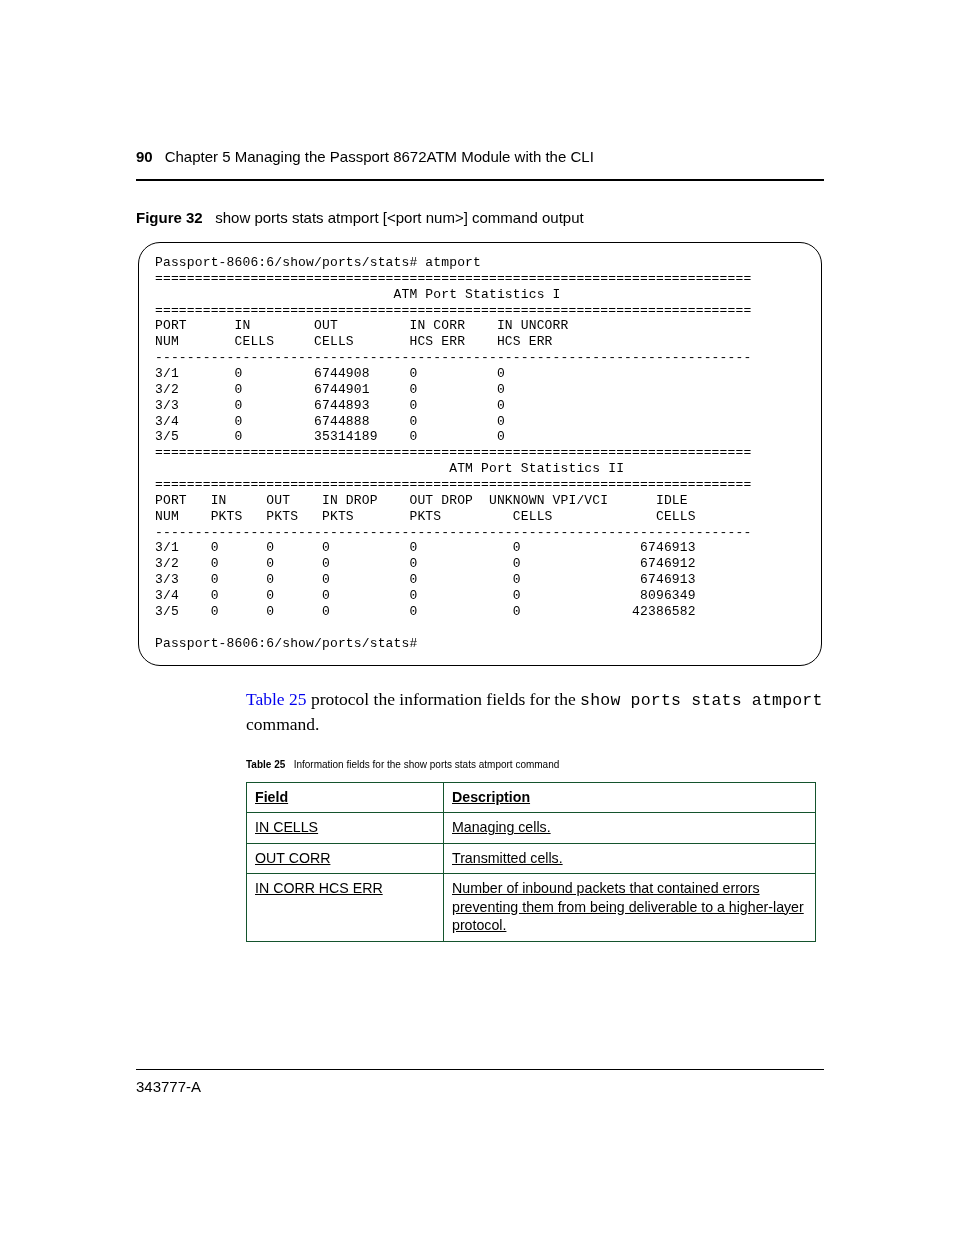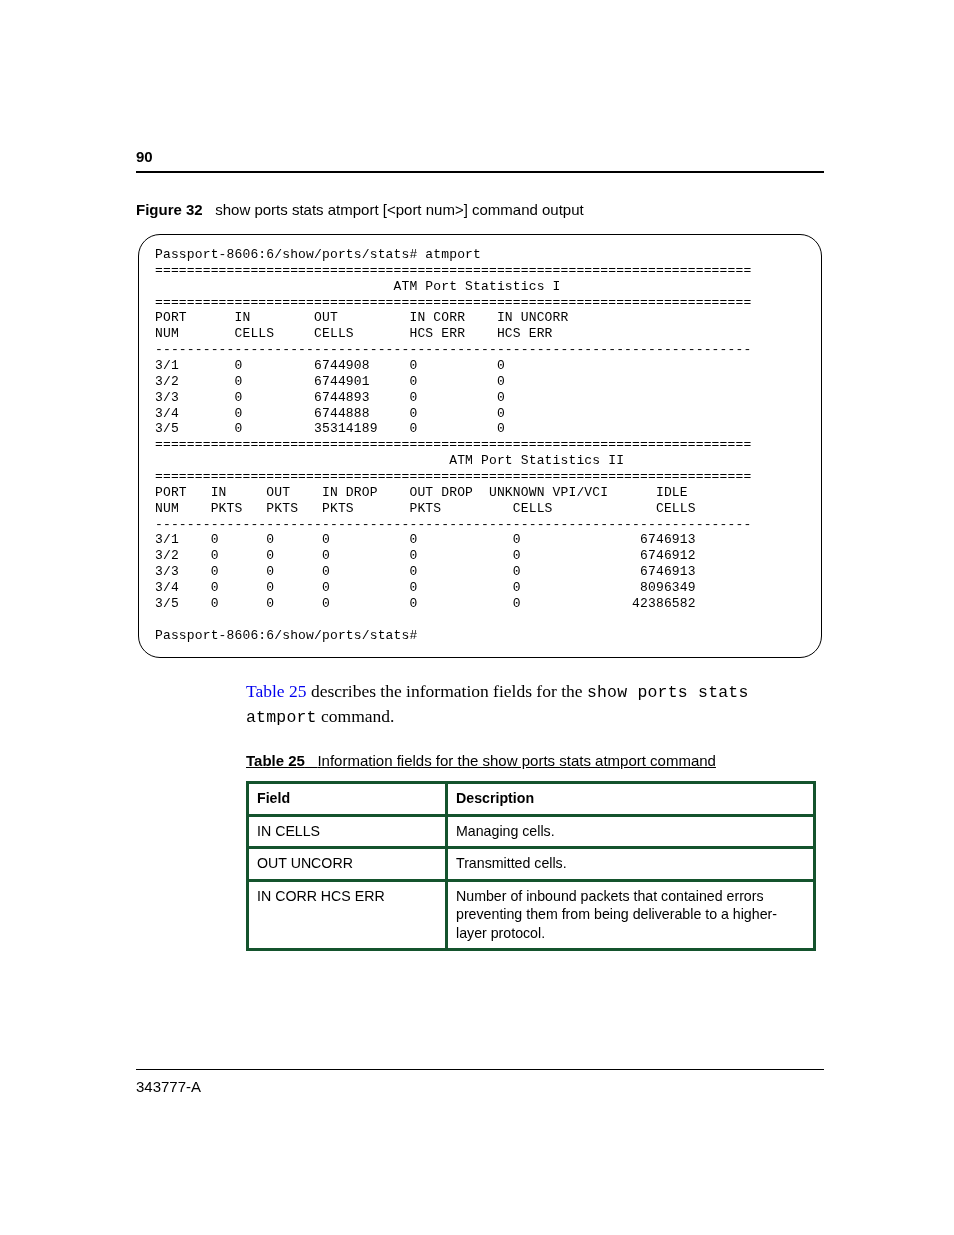--- a/index.html
+++ b/index.html
@@ -12,21 +12,21 @@
     color: #000;
     position: relative;
     box-sizing: border-box;
     padding: 148px 130px 0 136px;
   }
   .header-line {
     display: flex;
     align-items: center;
     gap: 12px;
     font-size: 15px;
-    margin-bottom: 6px;
+    margin-bottom: 14px;
   }
   .header-line .pg { font-weight: 700; }
   .rule-top { border-top: 2px solid #000; margin-bottom: 28px; }
   .fig-caption { margin: 0 0 16px 0; }
   .fig-caption .lbl, .tbl-caption .lbl { font-weight: 700; }
   .terminal-wrap {
     border: 1.5px solid #000;
     border-radius: 22px;
     padding: 12px 16px 14px 16px;
     margin: 0 2px 22px 2px;
@@ -42,57 +42,58 @@
   .link { color: #0000ee; }
   .para {
     font-family: "Times New Roman", Times, serif;
     font-size: 17.5px;
     line-height: 1.35;
     margin: 0 0 22px 110px;
   }
   .para .mono { font-family: "Courier New", Courier, monospace; font-size: 16.5px; letter-spacing: 0.2px; }
   .tbl-caption {
     margin: 8px 0 10px 110px;
-    font-size: 15px;
+    font-size: 10px;
     line-height: 1.35;
     max-width: 480px;
-    text-decoration: underline;
   }
   table.fields {
     margin-left: 110px;
     border-collapse: collapse;
     width: 570px;
     font-size: 14.2px;
   }
   table.fields th, table.fields td {
-    border: 3px solid #14532d;
+    border: 1px solid #14532d;
     padding: 5px 8px 6px 8px;
     text-align: left;
     vertical-align: top;
     line-height: 1.3;
+    text-decoration: underline;
   }
   table.fields th { font-weight: 700; }
   .footer-rule {
     position: absolute;
     left: 136px; right: 130px;
     bottom: 165px;
     border-top: 1px solid #000;
   }
   .footer-text {
     position: absolute;
     left: 136px;
     bottom: 140px;
     font-size: 15px;
   }
 </style>
 </head>
 <body>
 
 <div class="header-line">
   <span class="pg">90</span>
+  <span>Chapter 5  Managing the Passport 8672ATM Module with the CLI</span>
 </div>
 <div class="rule-top"></div>
 
 <p class="fig-caption">
   <span class="lbl">Figure 32</span>&nbsp;&nbsp;
   <span>show ports stats atmport [&lt;port num&gt;] command output</span>
 </p>
 
 <div class="terminal-wrap">
   <pre class="terminal">Passport-8606:6/show/ports/stats# atmport
@@ -116,42 +117,42 @@
 3/1    0      0      0          0            0               6746913
 3/2    0      0      0          0            0               6746912
 3/3    0      0      0          0            0               6746913
 3/4    0      0      0          0            0               8096349
 3/5    0      0      0          0            0              42386582
 
 Passport-8606:6/show/ports/stats#</pre>
 </div>
 
 <p class="para">
-  <span class="link">Table 25</span><span> describes the information fields for the </span><span class="mono">show ports stats atmport</span><span> command.</span>
+  <span class="link">Table 25</span><span> protocol the information fields for the </span><span class="mono">show ports stats atmport</span><span> command.</span>
 </p>
 
 <p class="tbl-caption">
   <span class="lbl">Table 25</span>&nbsp;&nbsp;
   <span>Information fields for the show ports stats atmport command</span>
 </p>
 
 <table class="fields">
   <thead>
     <tr>
       <th style="width:180px">Field</th>
       <th>Description</th>
     </tr>
   </thead>
   <tbody>
     <tr>
       <td>IN CELLS</td>
       <td>Managing cells.</td>
     </tr>
     <tr>
-      <td>OUT UNCORR</td>
+      <td>OUT CORR</td>
       <td>Transmitted cells.</td>
     </tr>
     <tr>
       <td>IN CORR HCS ERR</td>
       <td>Number of inbound packets that contained errors preventing them from being deliverable to a higher-layer protocol.</td>
     </tr>
   </tbody>
 </table>
 
 <div class="footer-rule"></div>

